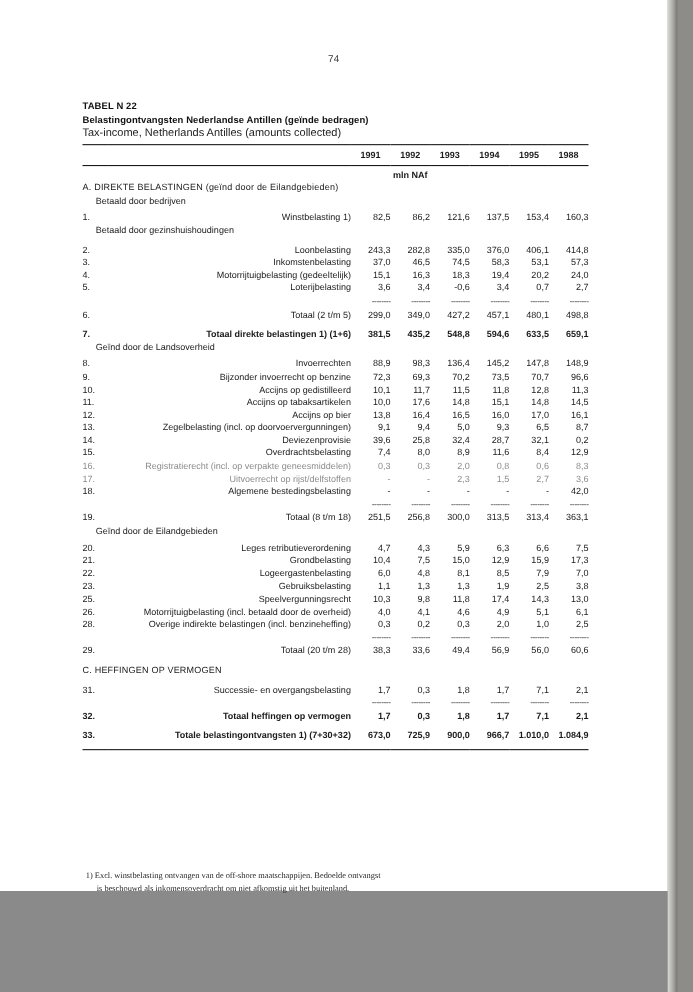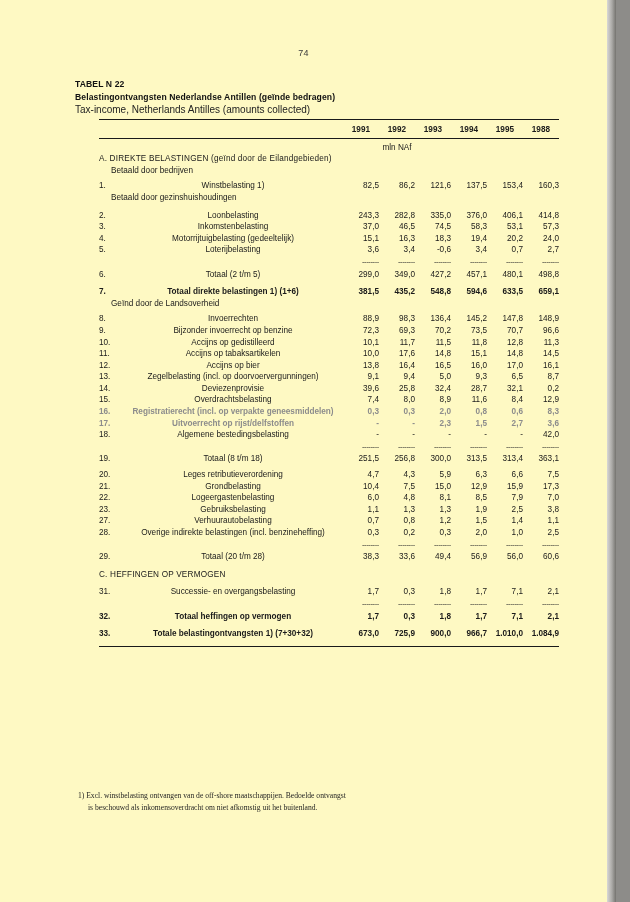--- a/index.html
+++ b/index.html
@@ -11,22 +11,22 @@
     width: 630px;
     height: 902px;
     position: relative;
     overflow: hidden;
     font-family: "Liberation Sans", sans-serif;
   }
   #page {
     position: absolute;
     left: 0; top: 0;
     width: 607px;
-    height: 902px;
-    background: #fef9c3;
+    height: 810px;
+    background: #ffffff;
   }
   #page-shadow {
     position: absolute;
     left: 607px; top: 0;
     width: 9px; height: 902px;
     background: linear-gradient(to right, #d9d8d6 0%, #aaa9a6 55%, #74736f 100%);
   }
   #page-gutter {
     position: absolute;
     left: 616px; top: 0;
@@ -38,21 +38,21 @@
     left: 0; top: 48px;
     width: 607px;
     text-align: center;
     font-size: 9px;
     color: #3b3b3b;
     letter-spacing: .3px;
   }
   .sheet {
     position: absolute;
     left: 75px;
-    top: 78px;
+    top: 90px;
     width: 460px;
   }
   .ttl1, .ttl2 {
     font-size: 8.6px;
     font-weight: bold;
     color: #111;
     letter-spacing: .1px;
     line-height: 12.5px;
   }
   .ttl3 {
@@ -60,67 +60,66 @@
     color: #222;
     line-height: 13px;
     margin-bottom: 3px;
   }
   table.tbl {
     border-collapse: collapse;
     width: 460px;
     table-layout: fixed;
     font-size: 8.2px;
     color: #1a1a1a;
-    margin-left: 24px;
   }
   table.tbl td {
     padding: 0;
     vertical-align: baseline;
     line-height: 11.6px;
   }
   col.c-num { width: 24px; }
   col.c-lbl { width: 220px; }
   col.c-yr  { width: 36px; }
   td.num {
     text-align: right;
     padding-right: 9px;
     font-variant-numeric: tabular-nums;
     white-space: nowrap;
   }
   td.idx {
     text-align: left;
     padding-left: 4px;
     white-space: nowrap;
   }
-  td.lbl { text-align: center; white-space: nowrap; }
+  td.lbl { text-align: right; white-space: nowrap; }
   tr.hdr td {
     font-weight: bold;
     text-align: center;
     padding-right: 9px;
     padding-bottom: 2px;
     padding-top: 1px;
   }
   tr.hdr td.num { text-align: right; }
   .rule-top td  { border-top: 1.4px solid #1a1a1a; height: 3px; }
   .rule-mid td  { border-top: 1.1px solid #1a1a1a; height: 3px; }
   .rule-bot td  { border-top: 1.4px solid #1a1a1a; height: 2px; }
-  .unit td { text-align: center; font-weight: normal; padding-top: 6px; padding-bottom: 2px; }
+  .unit td { text-align: center; font-weight: bold; padding-top: 6px; padding-bottom: 2px; }
   .sec td {
     padding-top: 6px;
     padding-bottom: 3px;
   }
   .sec .seclabel {
     letter-spacing: .2px;
     text-align: right;
   }
   .sub td { padding-top: 6px; padding-bottom: 4px; }
   .sub .subtext { padding-left: 12px; }
   .sec .sectext { padding-left: 0px; }
   .b { font-weight: bold; }
-  .faded { color: #8c8c8c; font-weight: bold; }
+  .faded { color: #8c8c8c; }
   .spacer-6 td { height: 6px; }
   .spacer-4 td { height: 4px; }
   .dashrow td.num {
     letter-spacing: -0.4px;
     font-size: 7.6px;
     color: #2a2a2a;
     padding-bottom: 1px;
   }
   .footnote {
     position: absolute;
@@ -424,20 +423,23 @@
           <td class="idx">19.</td>
           <td class="lbl">Totaal (8 t/m 18)</td>
           <td class="num">251,5</td>
           <td class="num">256,8</td>
           <td class="num">300,0</td>
           <td class="num">313,5</td>
           <td class="num">313,4</td>
           <td class="num">363,1</td>
         </tr>
 
+        <tr class="sub">
+          <td colspan="8"><span class="subtext">Geïnd door de Eilandgebieden</span></td>
+        </tr>
 
         <tr class="spacer-4">
             <td colspan="8"></td>
           </tr>
 
         <tr>
           <td class="idx">20.</td>
           <td class="lbl">Leges retributieverordening</td>
           <td class="num">4,7</td>
           <td class="num">4,3</td>
@@ -470,28 +472,38 @@
           <td class="idx">23.</td>
           <td class="lbl">Gebruiksbelasting</td>
           <td class="num">1,1</td>
           <td class="num">1,3</td>
           <td class="num">1,3</td>
           <td class="num">1,9</td>
           <td class="num">2,5</td>
           <td class="num">3,8</td>
         </tr>
         <tr>
-          <td class="idx">27.</td>
-          <td class="lbl">Verhuurautobelasting</td>
-          <td class="num">0,7</td>
-          <td class="num">0,8</td>
-          <td class="num">1,2</td>
-          <td class="num">1,5</td>
-          <td class="num">1,4</td>
-          <td class="num">1,1</td>
+          <td class="idx">25.</td>
+          <td class="lbl">Speelvergunningsrecht</td>
+          <td class="num">10,3</td>
+          <td class="num">9,8</td>
+          <td class="num">11,8</td>
+          <td class="num">17,4</td>
+          <td class="num">14,3</td>
+          <td class="num">13,0</td>
+        </tr>
+        <tr>
+          <td class="idx">26.</td>
+          <td class="lbl">Motorrijtuigbelasting (incl. betaald door de overheid)</td>
+          <td class="num">4,0</td>
+          <td class="num">4,1</td>
+          <td class="num">4,6</td>
+          <td class="num">4,9</td>
+          <td class="num">5,1</td>
+          <td class="num">6,1</td>
         </tr>
         <tr>
           <td class="idx">28.</td>
           <td class="lbl">Overige indirekte belastingen (incl. benzineheffing)</td>
           <td class="num">0,3</td>
           <td class="num">0,2</td>
           <td class="num">0,3</td>
           <td class="num">2,0</td>
           <td class="num">1,0</td>
           <td class="num">2,5</td>

